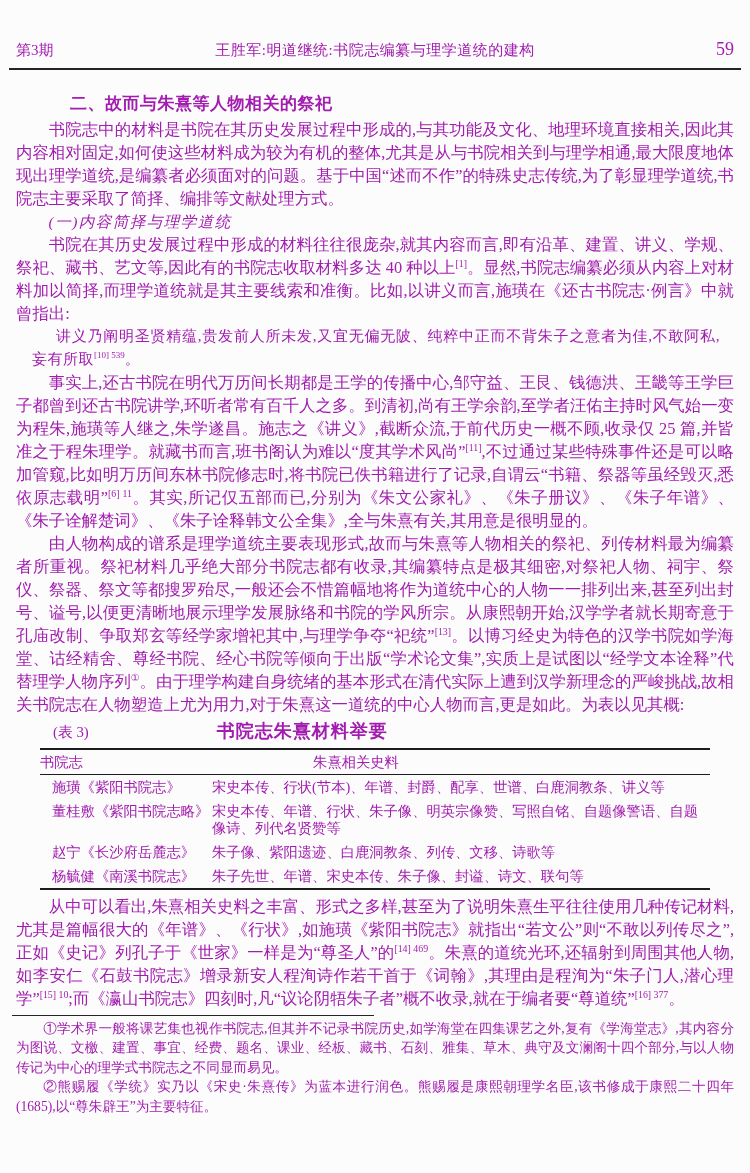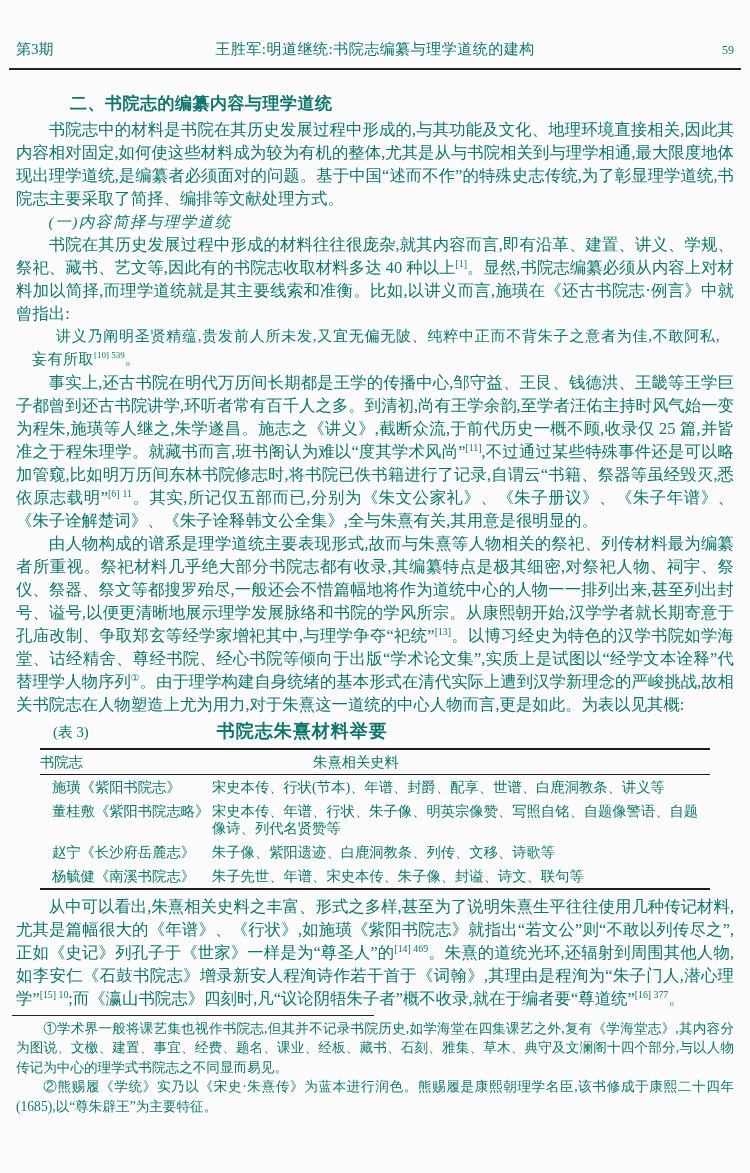--- a/index.html
+++ b/index.html
@@ -3,28 +3,28 @@
 <meta charset="utf-8">
 <style>
   html,body{margin:0;padding:0;background:#ffffff;}
   .page{
     position:relative;
     width:750px;height:1173px;
     box-sizing:border-box;
     padding:40px 16px 0 16px;
     background:#fcfcfc;
     font-family:"Liberation Serif","DejaVu Serif",serif;
-    color:#0f766e;
+    color:#a21caf;
     overflow:hidden;
   }
   
   .hdr{display:flex;align-items:baseline;font-size:15px;line-height:18px;}
   .hdr .issue{width:110px;text-align:left;}
   .hdr .rtitle{flex:1;text-align:center;letter-spacing:.5px;}
-  .hdr .pageno{width:110px;text-align:right;font-size:12px;}
+  .hdr .pageno{width:110px;text-align:right;font-size:18px;}
   .hdr-rule{border-bottom:2px solid #242424;margin:9px -7px 0 -7px;}
 
   
   h2.sec{
     font-family:"Liberation Sans","DejaVu Sans",sans-serif;
     font-size:17px;font-weight:bold;line-height:24px;
     margin:22px 0 2px 54px;letter-spacing:.5px;
   }
 
   
@@ -73,21 +73,21 @@
 
 <div class="page">
 
   <div class="hdr">
     <span class="issue">第3期</span>
     <span class="rtitle">王胜军:明道继统:书院志编纂与理学道统的建构</span>
     <span class="pageno">59</span>
   </div>
   <div class="hdr-rule"></div>
 
-  <h2 class="sec">二、书院志的编纂内容与理学道统</h2>
+  <h2 class="sec">二、故而与朱熹等人物相关的祭祀</h2>
 
   <div class="content">
     <p><span>书院志中的材料是书院在其历史发展过程中形成的,与其功能及文化、地理环境直接相关,因此其内容相对固定,如何使这些材料成为较为有机的整体,尤其是从与书院相关到与理学相通,最大限度地体现出理学道统,是编纂者必须面对的问题。基于中国“述而不作”的特殊史志传统,为了彰显理学道统,书院志主要采取了简择、编排等文献处理方式。</span></p>
     <h3 class="subsec">(一)内容简择与理学道统</h3>
     <p><span>书院在其历史发展过程中形成的材料往往很庞杂,就其内容而言,即有沿革、建置、讲义、学规、祭祀、藏书、艺文等,因此有的书院志收取材料多达 40 种以上</span><sup>[1]</sup><span>。显然,书院志编纂必须从内容上对材料加以简择,而理学道统就是其主要线索和准衡。比如,以讲义而言,施璜在《还古书院志·例言》中就曾指出:</span></p>
     <blockquote class="quote"><span>讲义乃阐明圣贤精蕴,贵发前人所未发,又宜无偏无陂、纯粹中正而不背朱子之意者为佳,不敢阿私,妄有所取</span><sup>[10] 539</sup><span>。</span></blockquote>
     <p><span>事实上,还古书院在明代万历间长期都是王学的传播中心,邹守益、王艮、钱德洪、王畿等王学巨子都曾到还古书院讲学,环听者常有百千人之多。到清初,尚有王学余韵,至学者汪佑主持时风气始一变为程朱,施璜等人继之,朱学遂昌。施志之《讲义》,截断众流,于前代历史一概不顾,收录仅 25 篇,并皆准之于程朱理学。就藏书而言,班书阁认为难以“度其学术风尚”</span><sup>[11]</sup><span>,不过通过某些特殊事件还是可以略加管窥,比如明万历间东林书院修志时,将书院已佚书籍进行了记录,自谓云“书籍、祭器等虽经毁灭,悉依原志载明”</span><sup>[6] 11</sup><span>。其实,所记仅五部而已,分别为《朱文公家礼》、《朱子册议》、《朱子年谱》、《朱子诠解楚词》、《朱子诠释韩文公全集》,全与朱熹有关,其用意是很明显的。</span></p>
     <p><span>由人物构成的谱系是理学道统主要表现形式,故而与朱熹等人物相关的祭祀、列传材料最为编纂者所重视。祭祀材料几乎绝大部分书院志都有收录,其编纂特点是极其细密,对祭祀人物、祠宇、祭仪、祭器、祭文等都搜罗殆尽,一般还会不惜篇幅地将作为道统中心的人物一一排列出来,甚至列出封号、谥号,以便更清晰地展示理学发展脉络和书院的学风所宗。从康熙朝开始,汉学学者就长期寄意于孔庙改制、争取郑玄等经学家增祀其中,与理学争夺“祀统”</span><sup>[13]</sup><span>。以博习经史为特色的汉学书院如学海堂、诂经精舍、尊经书院、经心书院等倾向于出版“学术论文集”,实质上是试图以“经学文本诠释”代替理学人物序列</span><sup>①</sup><span>。由于理学构建自身统绪的基本形式在清代实际上遭到汉学新理念的严峻挑战,故相关书院志在人物塑造上尤为用力,对于朱熹这一道统的中心人物而言,更是如此。为表以见其概:</span></p>
   </div>
 

